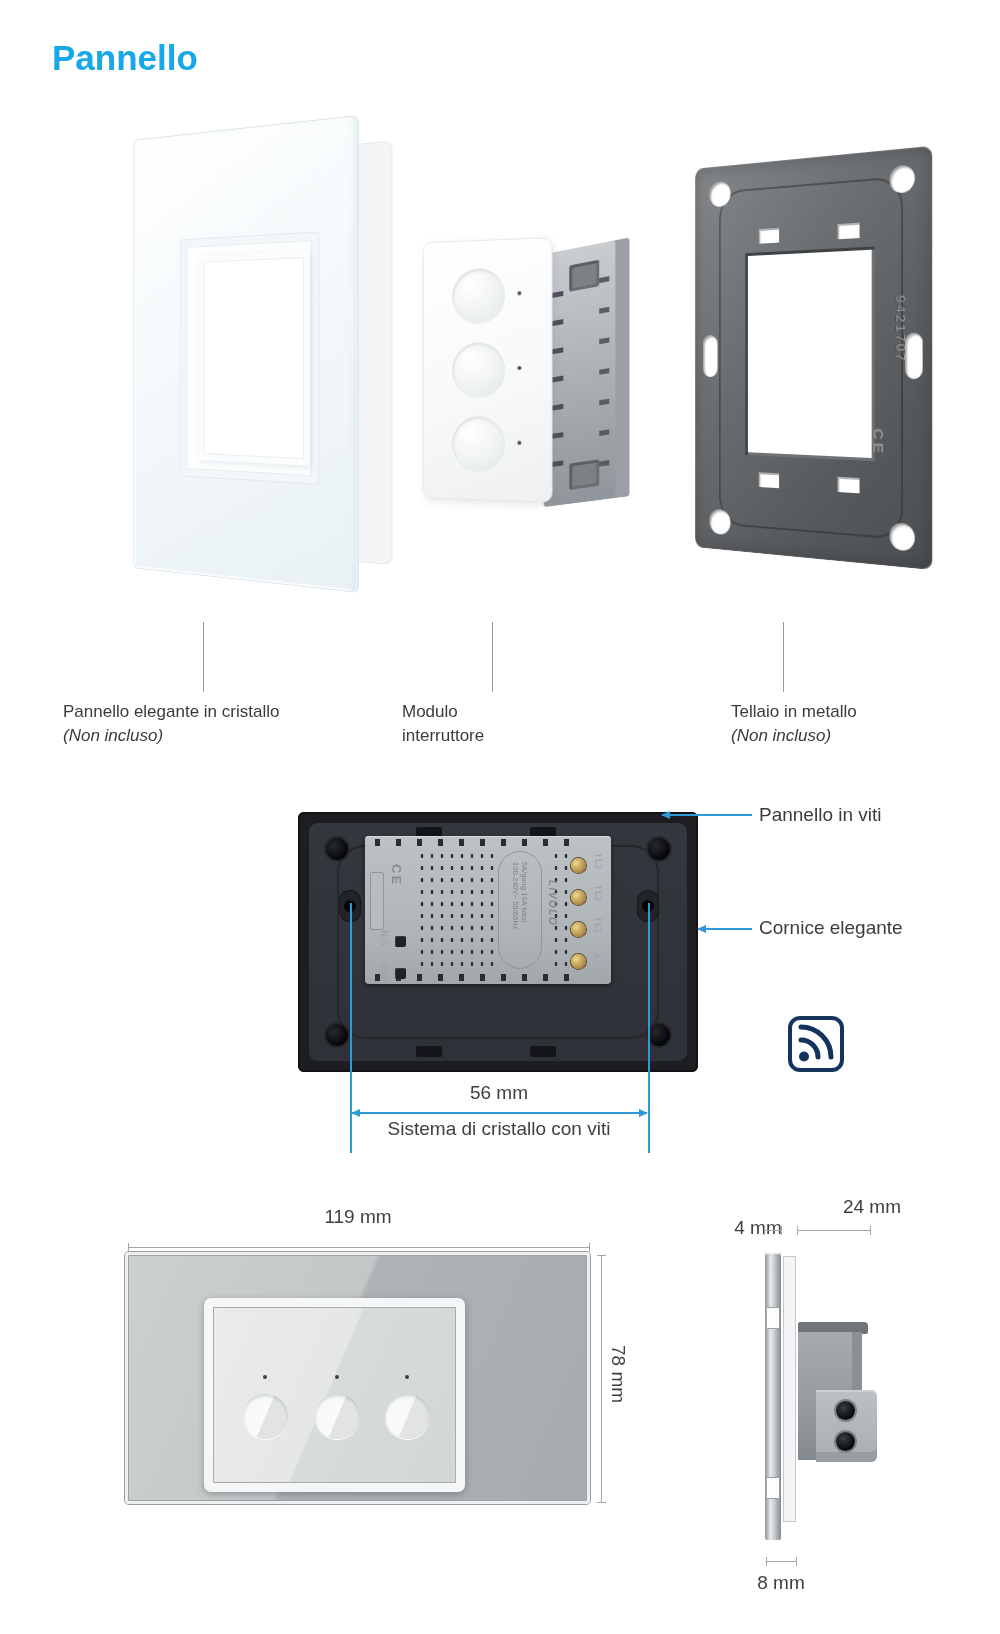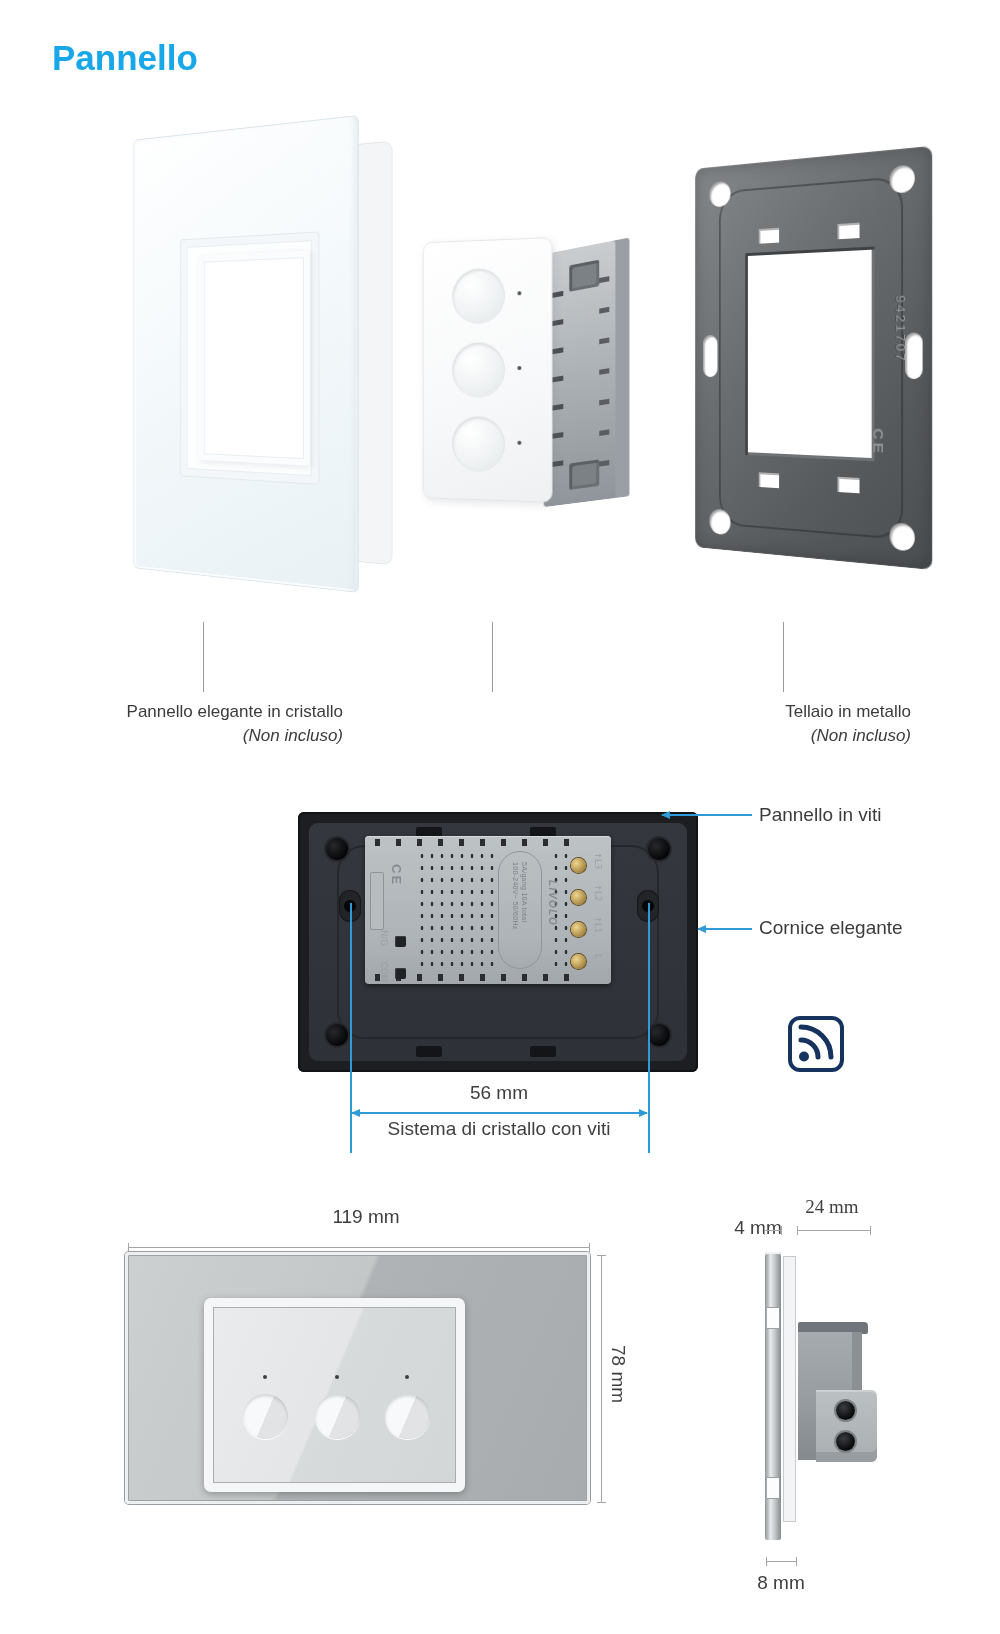--- a/index.html
+++ b/index.html
@@ -62,21 +62,21 @@
   .side-slot{position:absolute;width:18px;height:44px;border-radius:9px;background:#fff;
               box-shadow:inset 2px 2px 2px rgba(0,0,0,.35);}
   .notch{position:absolute;width:24px;height:15px;background:#fff;box-shadow:inset 2px 2px 0 rgba(0,0,0,.3);}
   .frame-serial{position:absolute;left:228px;top:140px;writing-mode:vertical-rl;font-size:13px;
               color:#9b9da0;letter-spacing:2px;text-shadow:0 1px 0 #44474a;}
   .frame-ce{position:absolute;left:204px;top:268px;writing-mode:vertical-rl;font-size:15px;font-weight:700;
               color:#8f9295;letter-spacing:3px;}
 
   
   .connector{width:1px;height:70px;background:#9b9b9b;top:622px;}
-  .part-label{top:700px;text-align:right;font-size:17px;line-height:24px;color:#3b3b3b;}
+  .part-label{top:700px;text-align:left;font-size:17px;line-height:24px;color:#3b3b3b;}
   .italic{font-style:italic;}
 
   
   .bv-panel{left:298px;top:812px;width:400px;height:260px;background:#1c1e22;border-radius:6px;
             box-shadow:inset 0 0 0 2px #121316;}
   .bv-inner{position:absolute;inset:11px;background:linear-gradient(180deg,#34373d 0%,#2e3137 100%);border-radius:9px;}
   .bv-track{position:absolute;left:28px;top:22px;right:28px;bottom:22px;border:2px solid #25272b;border-radius:28px;}
   .bv-screw{position:absolute;width:22px;height:22px;border-radius:50%;
             background:radial-gradient(circle at 35% 35%,#26282c 0%,#050607 70%);box-shadow:0 0 0 2px #26282d;}
   .bv-slot-sm{position:absolute;width:26px;height:11px;background:#141518;border-radius:2px;}
@@ -223,20 +223,24 @@
   </div>
 
   <div class="abs connector" style="left:203px;"></div>
   <div class="abs connector" style="left:492px;"></div>
   <div class="abs connector" style="left:783px;"></div>
 
   <div class="abs part-label" style="left:63px;width:280px;">
     <div>Pannello elegante in cristallo</div>
     <div class="italic">(Non incluso)</div>
   </div>
+  <div class="abs part-label" style="left:402px;width:180px;">
+    <div>Modulo</div>
+    <div>interruttore</div>
+  </div>
   <div class="abs part-label" style="left:731px;width:180px;">
     <div>Tellaio in metallo</div>
     <div class="italic">(Non incluso)</div>
   </div>
 
   <div class="abs bv-panel">
     <div class="bv-inner">
       <div class="bv-track"></div>
     </div>
     <div class="bv-screw" style="left:28px;top:26px;"></div>
@@ -294,40 +298,40 @@
 
   <div class="abs rf">
     <svg width="58" height="58" viewBox="0 0 58 58">
       <rect x="3" y="3" width="52" height="52" rx="10" fill="none" stroke="#16335e" stroke-width="4"></rect>
       <circle cx="17" cy="41.5" r="5" fill="#16335e"></circle>
       <path d="M14 25 a 17 17 0 0 1 17 17" fill="none" stroke="#16335e" stroke-width="5" stroke-linecap="round"></path>
       <path d="M14 12 a 30 30 0 0 1 30 30" fill="none" stroke="#16335e" stroke-width="5" stroke-linecap="round"></path>
     </svg>
   </div>
 
-  <div class="abs dim-text" style="left:296px;top:1206px;width:140px;">119 mm</div>
+  <div class="abs dim-text" style="left:288px;top:1206px;width:140px;">119 mm</div>
   <div class="abs dim-h" style="left:128px;top:1247px;width:462px;"></div>
 
   <div class="abs fv-panel">
     <div class="fv-plate">
       <div class="fv-plate-in"></div>
       <div class="fv-circle" style="left:39px;"></div>
       <div class="fv-circle" style="left:111px;"></div>
       <div class="fv-circle" style="left:181px;"></div>
       <div class="fv-dot" style="left:59px;"></div>
       <div class="fv-dot" style="left:131px;"></div>
       <div class="fv-dot" style="left:201px;"></div>
     </div>
   </div>
 
   <div class="abs dim-v" style="left:601px;top:1255px;height:248px;"></div>
   <div class="abs dim-text-v" style="left:607px;top:1345px;">78 mm</div>
 
   <div class="abs dim-text" style="left:723px;top:1196px;width:70px;margin-top:21px;">4 mm</div>
-  <div class="abs dim-text" style="left:796px;top:1196px;width:72px;font-family:Liberation Serif, serif;">24 mm</div>
+  <div class="abs dim-text" style="left:836px;top:1196px;width:72px;">24 mm</div>
   <div class="abs dim-h" style="left:764px;top:1230px;width:18px;"></div>
   <div class="abs dim-h" style="left:797px;top:1230px;width:74px;"></div>
 
   <div class="abs sv-glass">
     <i style="top:56px;"></i>
     <i style="top:226px;"></i>
   </div>
   <div class="abs sv-back"></div>
   <div class="abs sv-top"></div>
   <div class="abs sv-body"></div>

